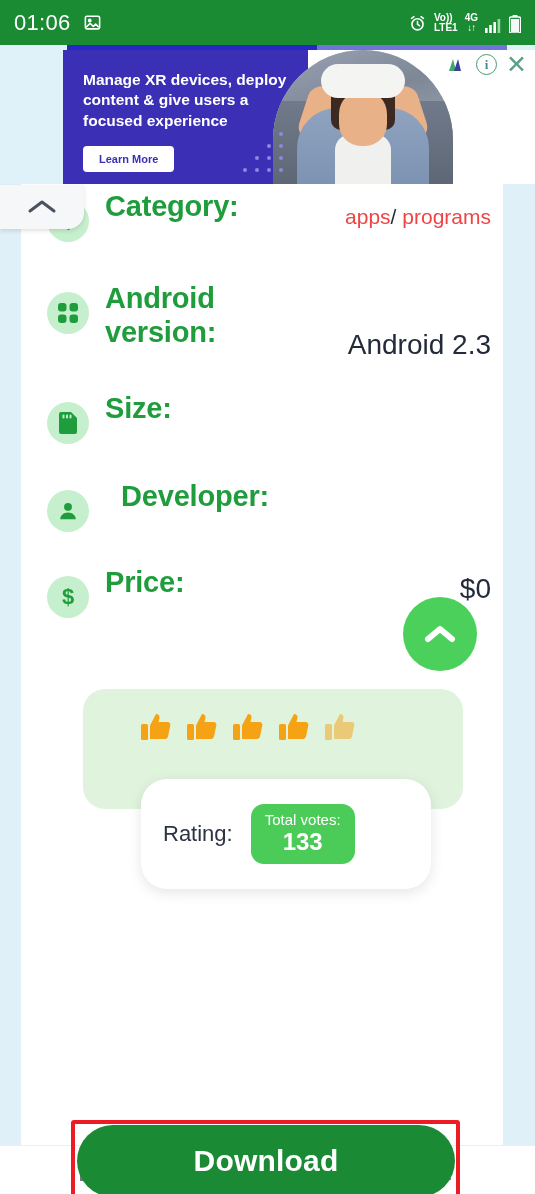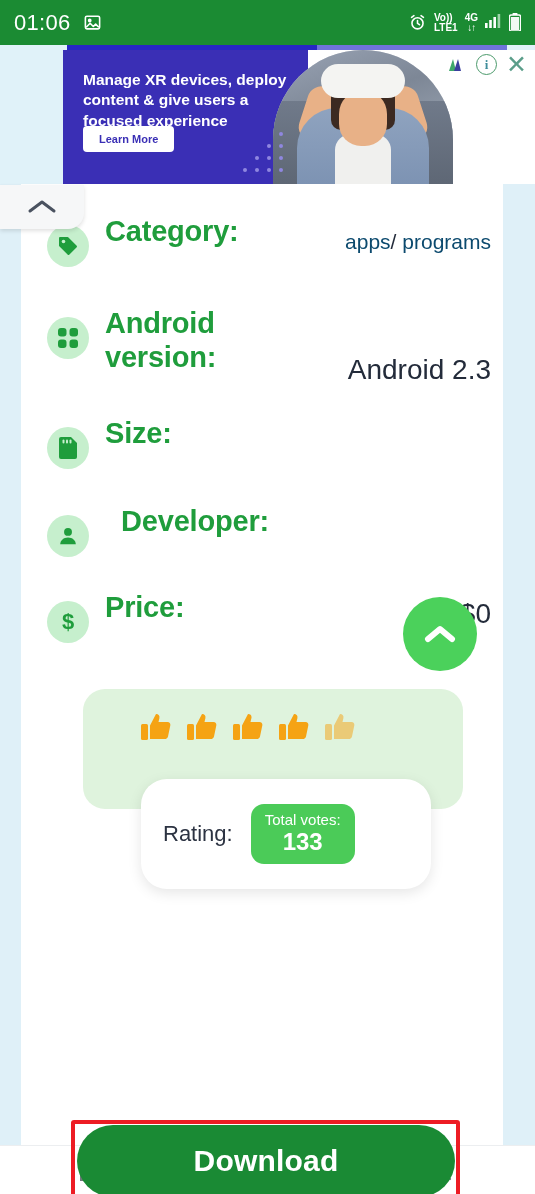--- a/index.html
+++ b/index.html
@@ -12,21 +12,21 @@
   .phone { position: relative; width: 535px; height: 1194px; background: #e0f2f9; }
 
   
   .statusbar {
     position: absolute; top: 0; left: 0; width: 535px; height: 45px;
     background: #1b8b33; display: flex; align-items: center;
     justify-content: space-between; padding: 0 14px;
   }
   .sb-left { display: flex; align-items: center; gap: 12px; }
   .sb-time { color: #fff; font-size: 22px; font-weight: 500; letter-spacing: .3px; }
-  .sb-right { display: flex; align-items: flex-start; gap: 7px; }
+  .sb-right { display: flex; align-items: flex-end; gap: 7px; }
   .sb-ico { color: #fff; display: inline-flex; align-items: center; }
   .volte { color:#fff; font-size: 10px; line-height: 10px; font-weight: 700; text-align:left; }
   .net4g { color:#fff; font-size: 10px; line-height: 10px; font-weight: 700; text-align:center;}
   .net4g .arrows { font-size: 10px; letter-spacing:-1px;}
 
   
   .loadbar {
     position: absolute; top: 45px; left: 67px; width: 250px; height: 5px;
     background: #2727c4;
   }
@@ -42,21 +42,21 @@
   }
   .ad-inner {
     position: absolute; inset: 0 0 0 0;
     background: linear-gradient(90deg,#3a2fb5 0%, #3a2fb5 52%, #ffffff 52%, #ffffff 100%);
   }
   .ad-text {
     position: absolute; left: 20px; top: 20px; width: 215px;
     color: #fff; font-size: 15.5px; font-weight: 700; line-height: 1.32;
   }
   .ad-cta {
-    position: absolute; left: 20px; bottom: 32px;
+    position: absolute; left: 20px; bottom: 12px;
     background: #fff; color: #3a2fb5; font-size: 11px; font-weight: 600;
     padding: 7px 16px; border-radius: 4px; border: none;
   }
   .ad-dots { position: absolute; left: 176px; bottom: 6px; width: 52px; height: 46px; }
   .ad-dots span {
     position:absolute; width:4px; height:4px; border-radius:50%; background:#8f87e0;
   }
   .ad-photo {
     position: absolute; right: 82px; top: 0; width: 180px; height: 134px;
     background: #c8ccd6;
@@ -105,39 +105,39 @@
   
   .collapse-tab {
     position: absolute; top: 185px; left: 0; width: 84px; height: 44px;
     background: #f6f7f8; border-radius: 0 0 16px 0;
     box-shadow: 0 2px 4px rgba(0,0,0,.12);
     display:flex; align-items:center; justify-content:center; z-index: 30;
   }
   .collapse-tab svg { display:block; }
 
   
-  .rows { position: absolute; top: 10px; left: 0; width: 482px; margin-top: 25px; }
+  .rows { position: absolute; top: 10px; left: 0; width: 482px; }
   .row { position: relative; min-height: 86px; padding: 0 18px 0 16px; }
   .row-ico {
     position: absolute; left: 26px; top: 6px; width: 42px; height: 42px;
     background: #c6efcd; border-radius: 50%;
     display:flex; align-items:center; justify-content:center;
   }
   .row-label {
     position: absolute; left: 84px; top: -4px; width: 180px;
     color: #1f9d3c; font-size: 29px; font-weight: 700; line-height: 1.17;
     letter-spacing: -.2px;
   }
   .row-val {
     position: absolute; right: 12px; top: 6px; width: 230px;
     text-align: right; color: #232b3a; font-size: 28px; line-height: 1.22;
     font-weight: 400;
   }
   .row-val.small { font-size: 21px; }
-  .row-val a { color: #0c4a6e; text-decoration: none; text-align: right; }
+  .row-val a { color: #ef4444; text-decoration: none; text-align: right; }
   .sep { color: #232b3a; }
 
   #row-category { height: 92px; }
   #row-android  { height: 110px; }
   #row-size     { height: 88px; }
   #row-dev      { height: 86px; text-align: center; }
   #row-price    { height: 80px; }
 
   #row-category .row-val { top: 10px; }
   #row-android  .row-val { top: 42px; }

